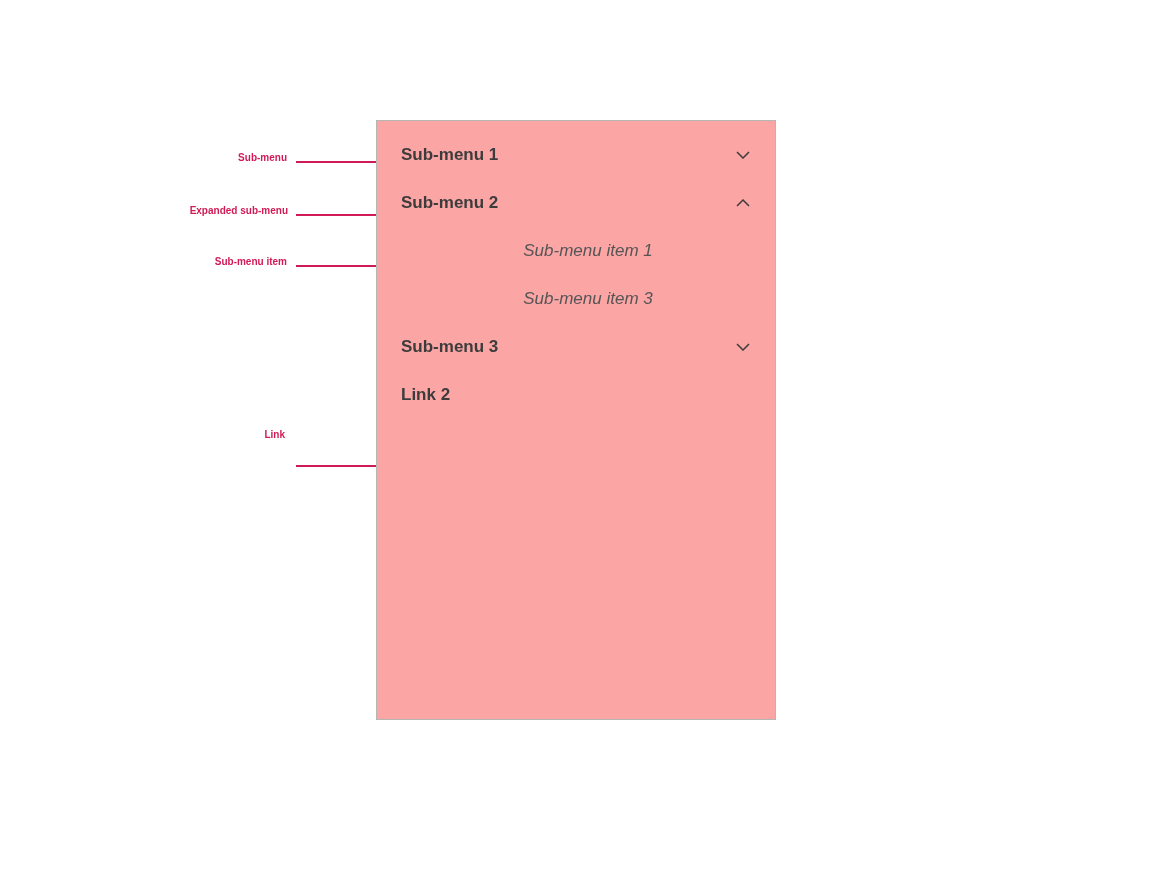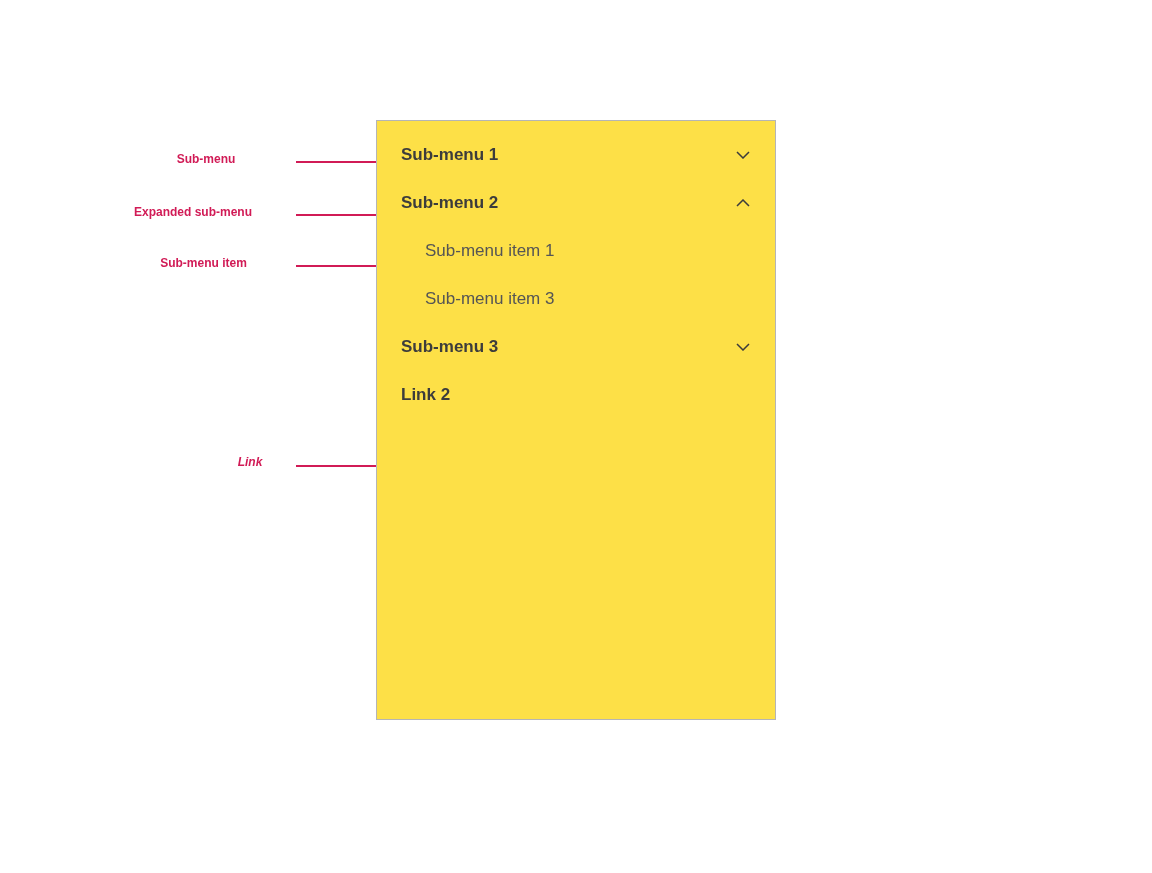--- a/index.html
+++ b/index.html
@@ -13,81 +13,83 @@
     background: #ffffff;
     font-family: -apple-system, BlinkMacSystemFont, 'Segoe UI', Helvetica, Arial, sans-serif;
     position: relative;
   }
   .panel {
     position: absolute;
     left: 376px;
     top: 120px;
     width: 400px;
     height: 600px;
-    background: #fde047;
+    background: #fca5a5;
     border: 1px solid #b5b5b5;
+    text-align: center;
   }
   .menu-item {
     display: flex;
     align-items: center;
     justify-content: space-between;
     padding: 14px 24px;
     font-size: 17px;
     font-weight: 600;
     color: #3c3c3c;
     cursor: pointer;
   }
   .menu-item.top-space {
     padding-top: 24px;
   }
   .sub-item {
     padding: 14px 24px 14px 48px;
     font-size: 17px;
     font-weight: 400;
     color: #555555;
     cursor: pointer;
+    font-style: italic;
   }
   .chevron {
     width: 16px;
     height: 16px;
     display: flex;
     align-items: center;
     justify-content: center;
   }
   .chevron svg {
     stroke: #3c3c3c;
     stroke-width: 1.5;
     fill: none;
   }
   .annotation {
     position: absolute;
-    font-size: 12px;
+    font-size: 10px;
     font-weight: 700;
     color: #d11b56;
-    text-align: center;
+    text-align: right;
   }
   .annotation-line {
     position: absolute;
     height: 1.5px;
     background: #d11b56;
   }
 </style>
 </head>
 <body>
 
 <div class="annotation" style="left:125px; top:152px; width:162px;">Sub-menu</div>
 <div class="annotation-line" style="left:296px; top:161px; width:94px;"></div>
 
 <div class="annotation" style="left:98px; top:205px; width:190px;">Expanded sub-menu</div>
 <div class="annotation-line" style="left:296px; top:214px; width:94px;"></div>
 
 <div class="annotation" style="left:120px; top:256px; width:167px;">Sub-menu item</div>
 <div class="annotation-line" style="left:296px; top:265px; width:116px;"></div>
 
-<div class="annotation" style="left:215px; top:455px; width:70px;font-style:italic;">Link</div>
+<div class="annotation" style="left:215px; top:429px; width:70px;">Link</div>
 <div class="annotation-line" style="left:296px; top:465px; width:94px;"></div>
 
 <div class="panel">
 
   <div class="menu-item top-space">
     <span>Sub-menu 1</span>
     <span class="chevron">
       <svg width="14" height="8" viewBox="0 0 14 8">
           <path d="M1 1 L7 7 L13 1"></path>
         </svg>

